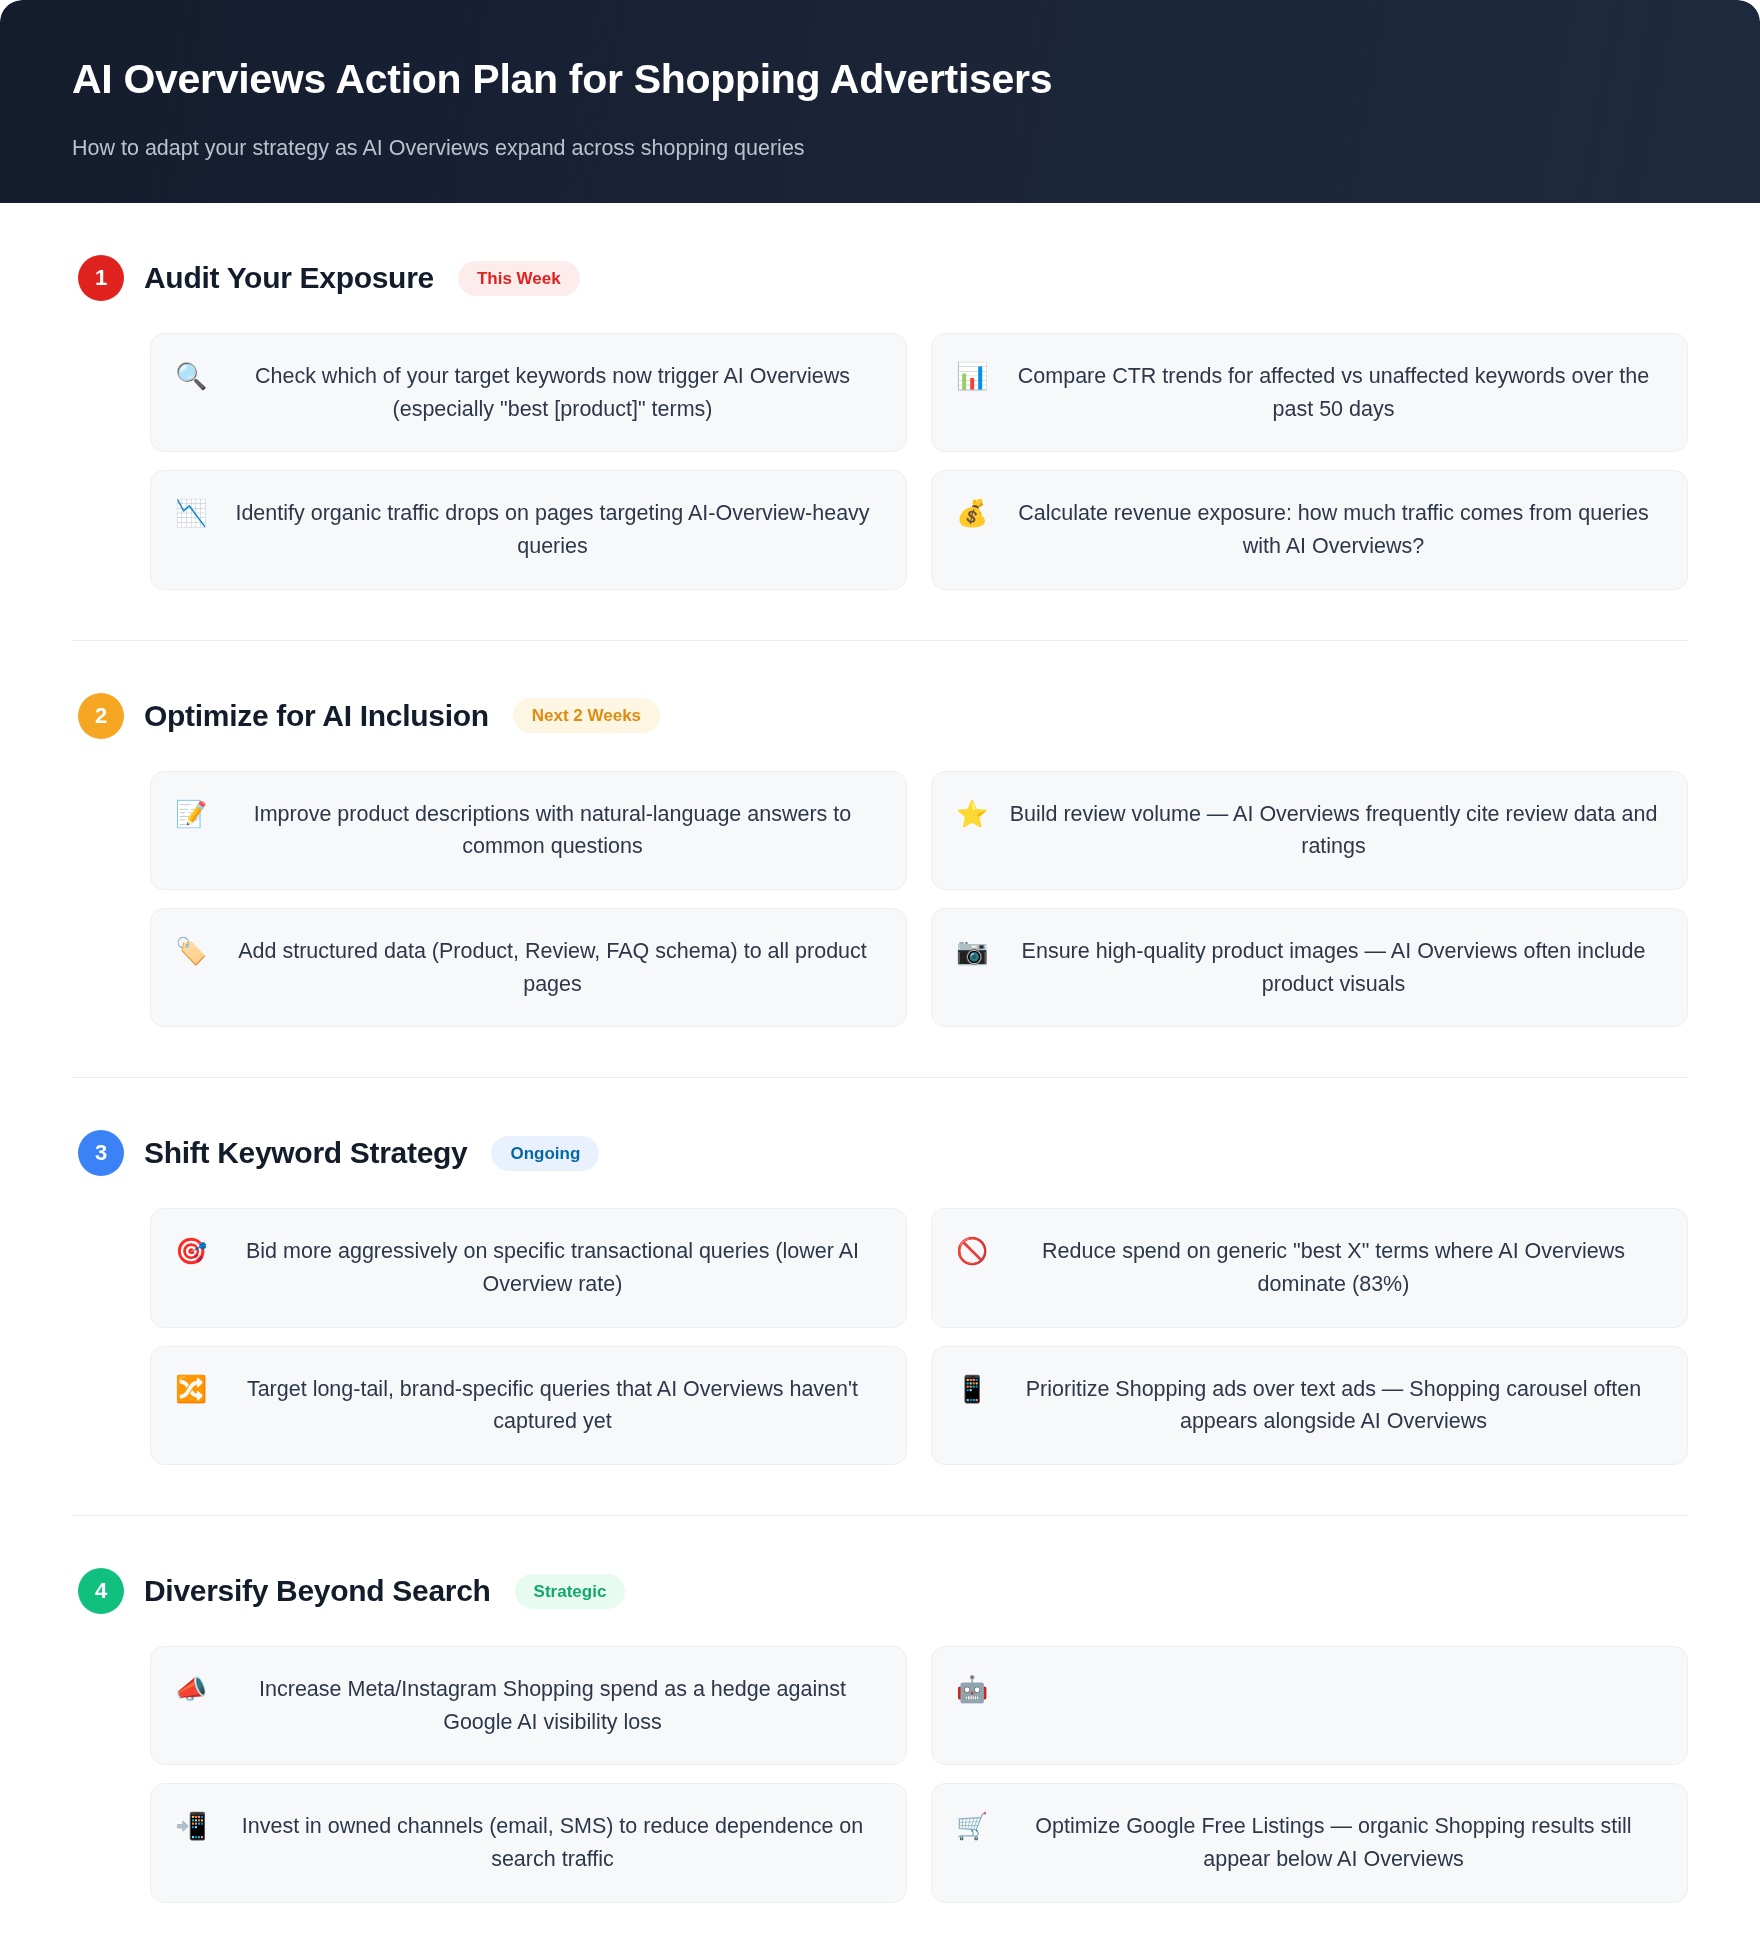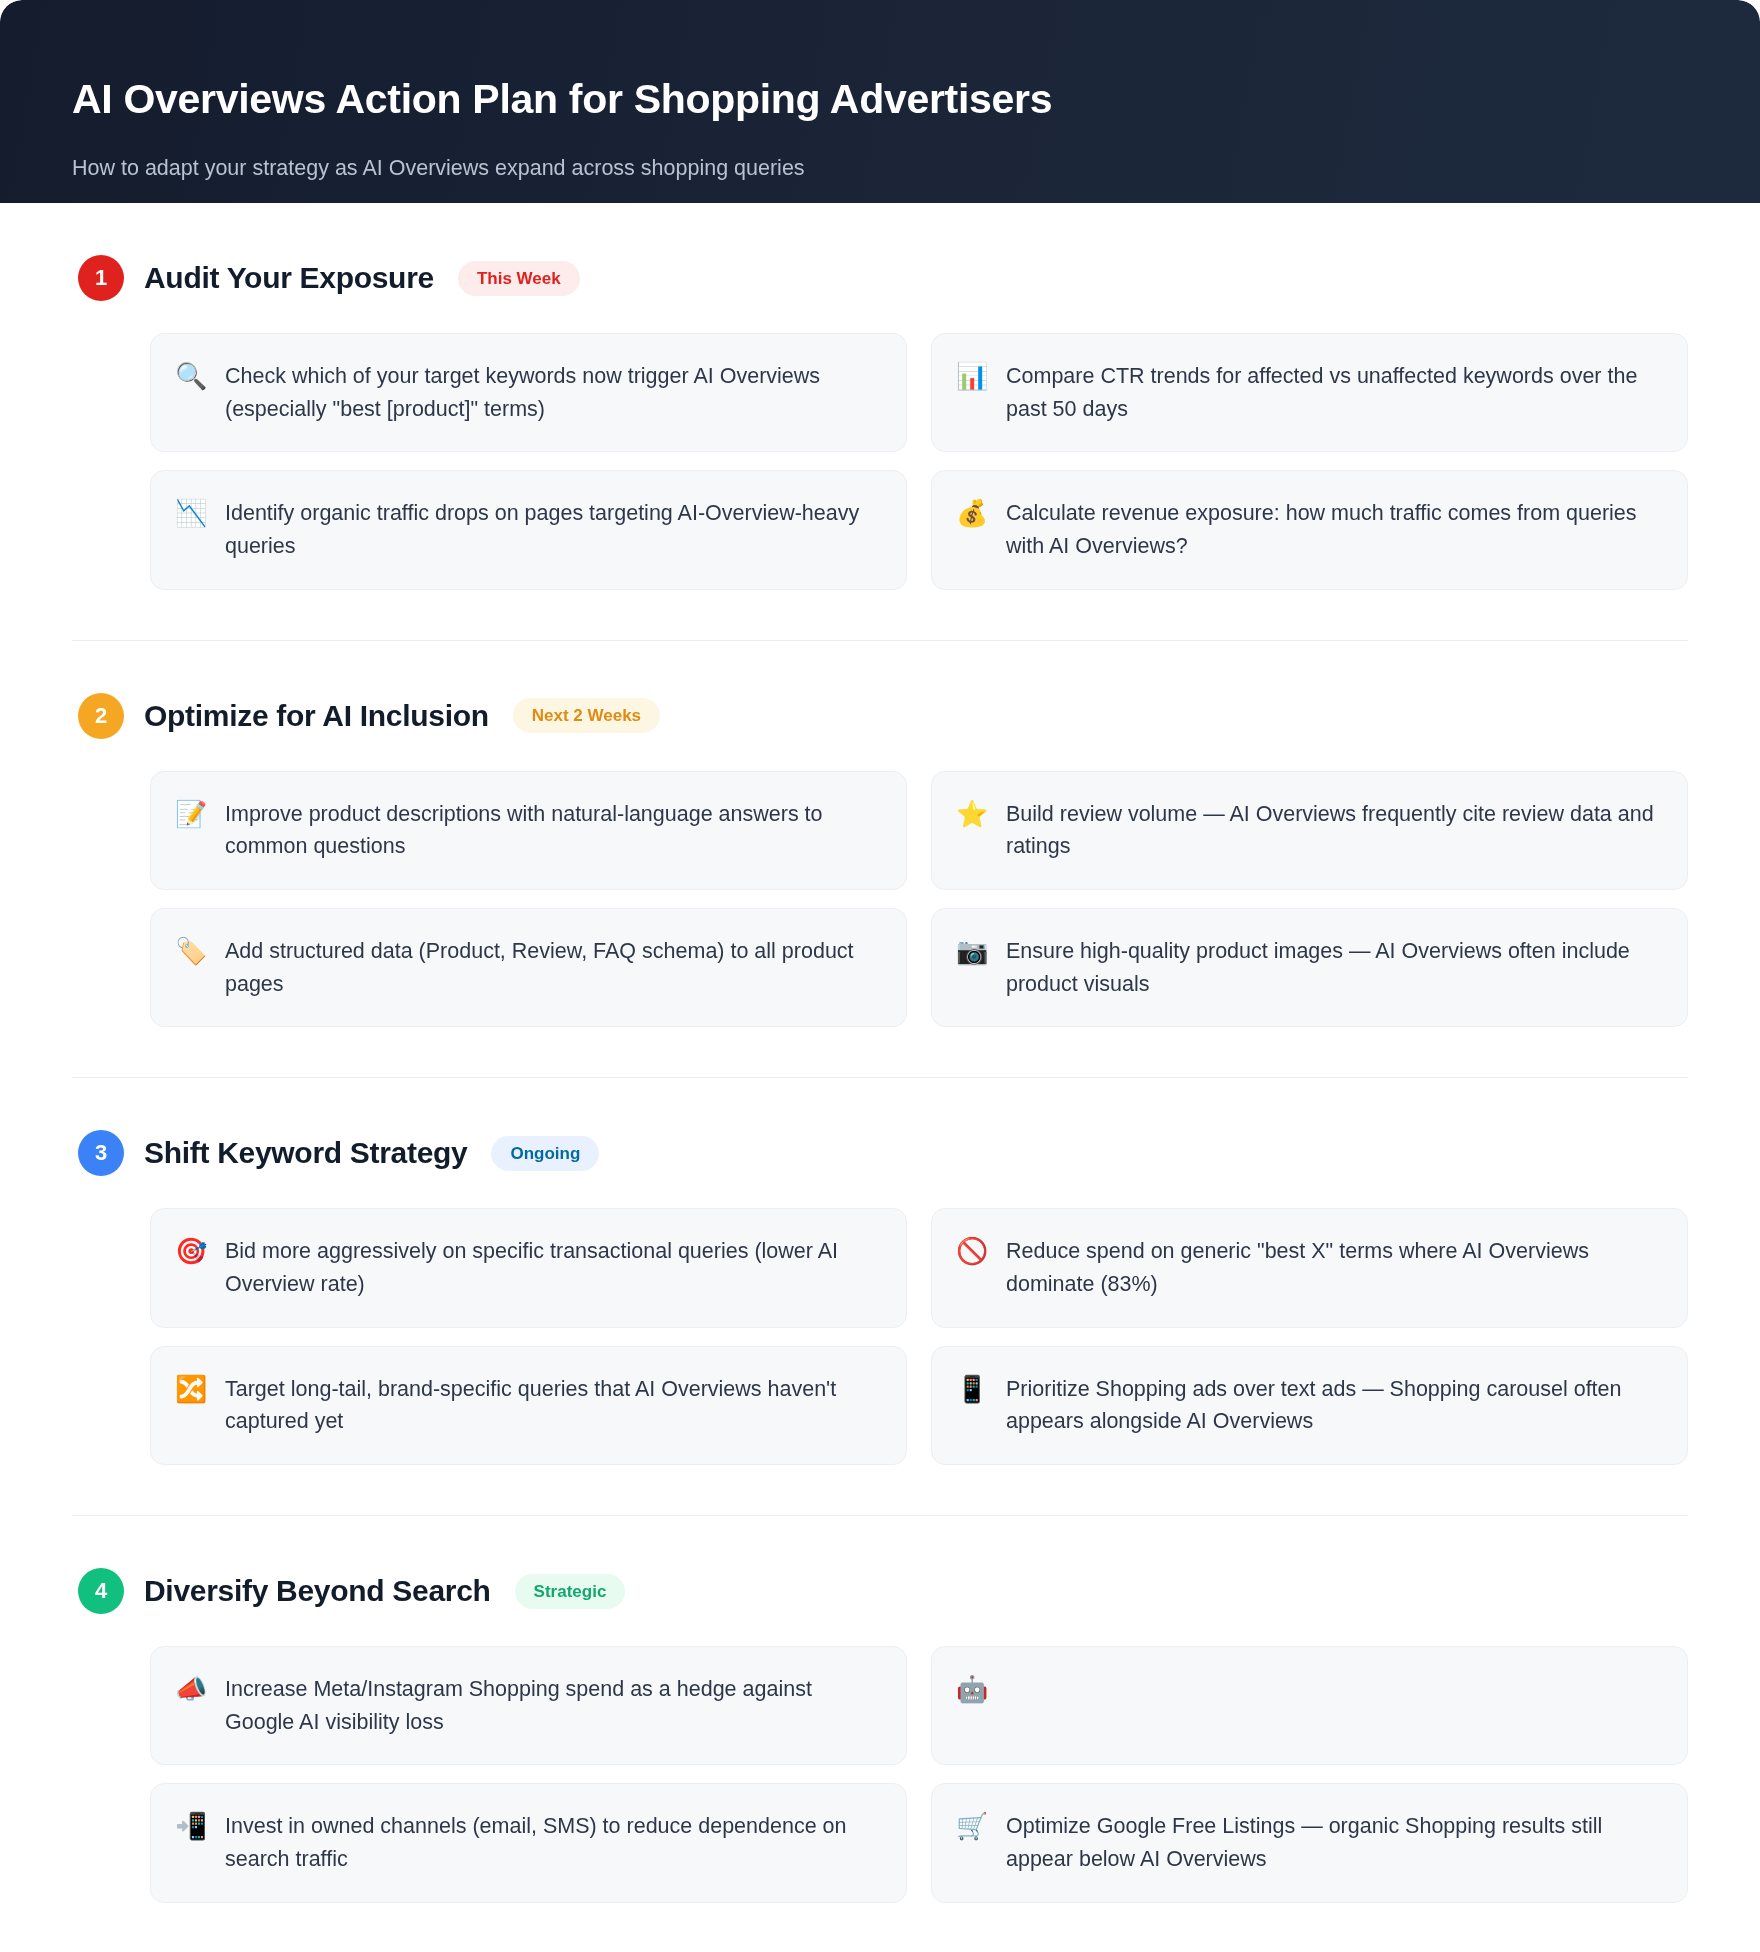--- a/index.html
+++ b/index.html
@@ -23,21 +23,20 @@
     padding: 55px 72px 52px 72px;
     height: 203px;
     border-radius: 22px 22px 0 0;
   }
   .header-title {
     color: #ffffff;
     font-size: 41px;
     font-weight: bold;
     letter-spacing: -0.3px;
     line-height: 1.18;
-    margin-top: 20px;
   }
   .header-subtitle {
     color: #b9c2d0;
     font-size: 21.5px;
     font-weight: normal;
     margin-top: 32px;
     line-height: 1.3;
   }
 
   
@@ -110,20 +109,21 @@
     line-height: 1.28;
     flex: 0 0 auto;
     width: 32px;
     text-align: center;
   }
   .card-text {
     font-size: 21.5px;
     line-height: 1.52;
     color: #2d3748;
     flex: 1 1 auto;
+    text-align: center;
   }
 </style>
 </head>
 <body>
 
 <div class="page">
 
   <div class="header">
     <div class="header-title">AI Overviews Action Plan for Shopping Advertisers</div>
     <div class="header-subtitle">How to adapt your strategy as AI Overviews expand across shopping queries</div>

